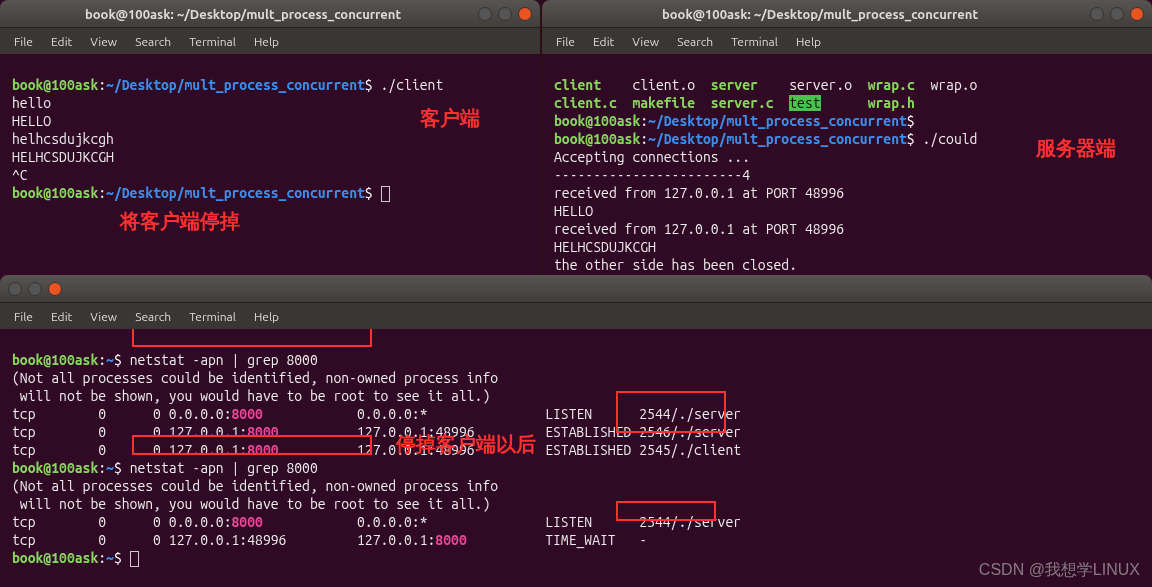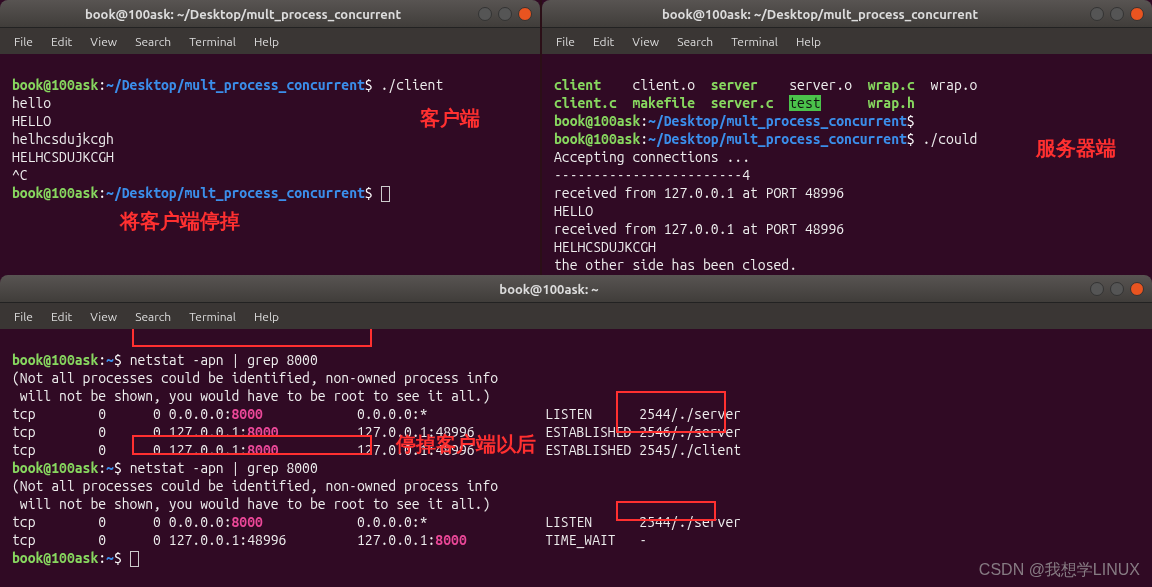--- a/index.html
+++ b/index.html
@@ -94,21 +94,20 @@
 <span>HELHCSDUJKCGH</span>
 <span>the other side has been closed.</span>
 
         <div class="ann" style="top:85px;right:36px;">服务器端</div>
       </div>
     </div>
   </div>
 
   <div class="term-win bottom">
     <div class="titlebar">
-      <span class="title-text">book@100ask: ~</span>
       <div class="win-btns">
         <div class="win-btn"></div>
         <div class="win-btn"></div>
         <div class="win-btn close"></div>
       </div>
     </div>
     <div class="menubar">
       <span class="menu-item">File</span>
       <span class="menu-item">Edit</span>
       <span class="menu-item">View</span>

